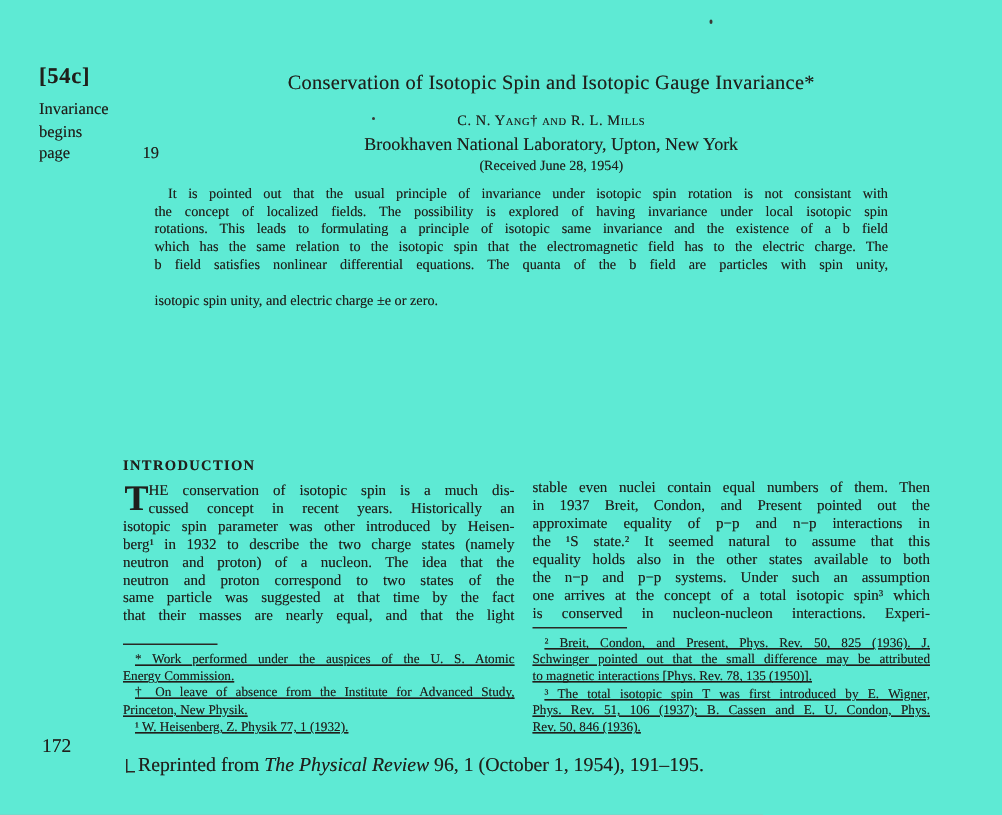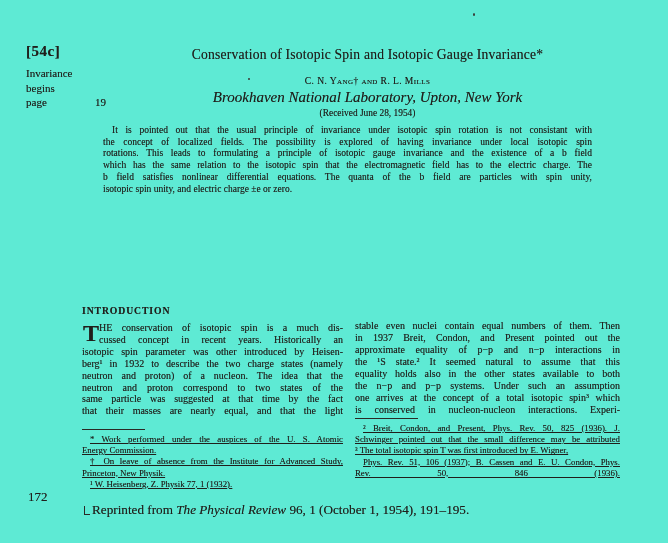--- a/index.html
+++ b/index.html
@@ -22,30 +22,30 @@
     font-size:15px; font-weight:bold; letter-spacing:0.5px;
   }
   .margin-note {
     position:absolute; left:26px; top:66px;
     font-size:11px; line-height:14.5px; width:80px;
   }
   
   .header { position:absolute; left:100px; top:47px; width:535px; text-align:center; }
   .title   { font-size:13.6px; font-weight:normal; letter-spacing:0.2px; }
   .authors { margin-top:12px; font-size:9.6px; font-variant:small-caps; letter-spacing:0.4px; }
-  .affiliation { margin-top:2.5px; font-size:15px; font-style:italic; }
+  .affiliation { margin-top:2.5px; font-size:12px; }
   .received    { margin-top:2.5px; font-size:9.4px; }
   
   .abstract {
     position:absolute; left:103px; top:125px; width:489px;
     font-size:9.5px; line-height:11.7px;
   }
   .line { text-align:justify; text-align-last:justify; }
   .abstract .line:first-child { text-indent:9px; }
-  .abstract .line:last-child  { text-align-last:left; }
+  .abstract .line:last-child  { text-align-last:left;margin-top:12px; }
   
   .intro-heading {
     position:absolute; left:82px; top:305px; width:261px;
     text-align:left; font-size:9.7px; font-weight:bold; letter-spacing:0.9px;
   }
   .col-left {
     position:absolute; left:82px; top:322px; width:261px;
     font-size:10px; line-height:11.9px;
   }
   .col-left .line:nth-child(-n+2) { padding-left:17px; }
@@ -99,21 +99,21 @@
   <div class="header">
     <div class="title">Conservation of Isotopic Spin and Isotopic Gauge Invariance*</div>
     <div class="authors">C. N. Yang† and R. L. Mills</div>
     <div class="affiliation">Brookhaven National Laboratory, Upton, New York</div>
     <div class="received">(Received June 28, 1954)</div>
   </div>
 
   <div class="abstract">
       <div class="line">It is pointed out that the usual principle of invariance under isotopic spin rotation is not consistant with</div>
       <div class="line">the concept of localized fields. The possibility is explored of having invariance under local isotopic spin</div>
-      <div class="line">rotations. This leads to formulating a principle of isotopic gauge invariance and the existence of a b field</div>
+      <div class="line">rotations. This leads to formulating a principle of isotopic same invariance and the existence of a b field</div>
       <div class="line">which has the same relation to the isotopic spin that the electromagnetic field has to the electric charge. The</div>
       <div class="line">b field satisfies nonlinear differential equations. The quanta of the b field are particles with spin unity,</div>
       <div class="line">isotopic spin unity, and electric charge ±e or zero.</div>
     </div>
 
   <div class="intro-heading">INTRODUCTION</div>
   <div class="dropcap">T</div>
   <div class="col-left">
       <div class="line">HE conservation of isotopic spin is a much dis-</div>
       <div class="line">cussed concept in recent years. Historically an</div>
@@ -140,20 +140,21 @@
       <div class="line">* Work performed under the auspices of the U. S. Atomic</div>
       <div class="line">Energy Commission.</div>
       <div class="line">† On leave of absence from the Institute for Advanced Study,</div>
       <div class="line">Princeton, New Physik.</div>
       <div class="line">¹ W. Heisenberg, Z. Physik 77, 1 (1932).</div>
     </div>
   <div class="fnrule fnrule-right"></div>
   <div class="fn fn-right">
       <div class="line">² Breit, Condon, and Present, Phys. Rev. 50, 825 (1936). J.</div>
       <div class="line">Schwinger pointed out that the small difference may be attributed</div>
+      <div class="line">to magnetic interactions [Phys. Rev. 78, 135 (1950)].</div>
       <div class="line">³ The total isotopic spin T was first introduced by E. Wigner,</div>
       <div class="line">Phys. Rev. 51, 106 (1937); B. Cassen and E. U. Condon, Phys.</div>
       <div class="line">Rev. 50, 846 (1936).</div>
     </div>
 
   <div class="page-number">172</div>
   <div class="reprint">
     <span class="corner-mark"></span><span>Reprinted from </span><span class="journal">The Physical Review</span><span> 96, 1 (October 1, 1954), 191–195.</span>
   </div>
 

